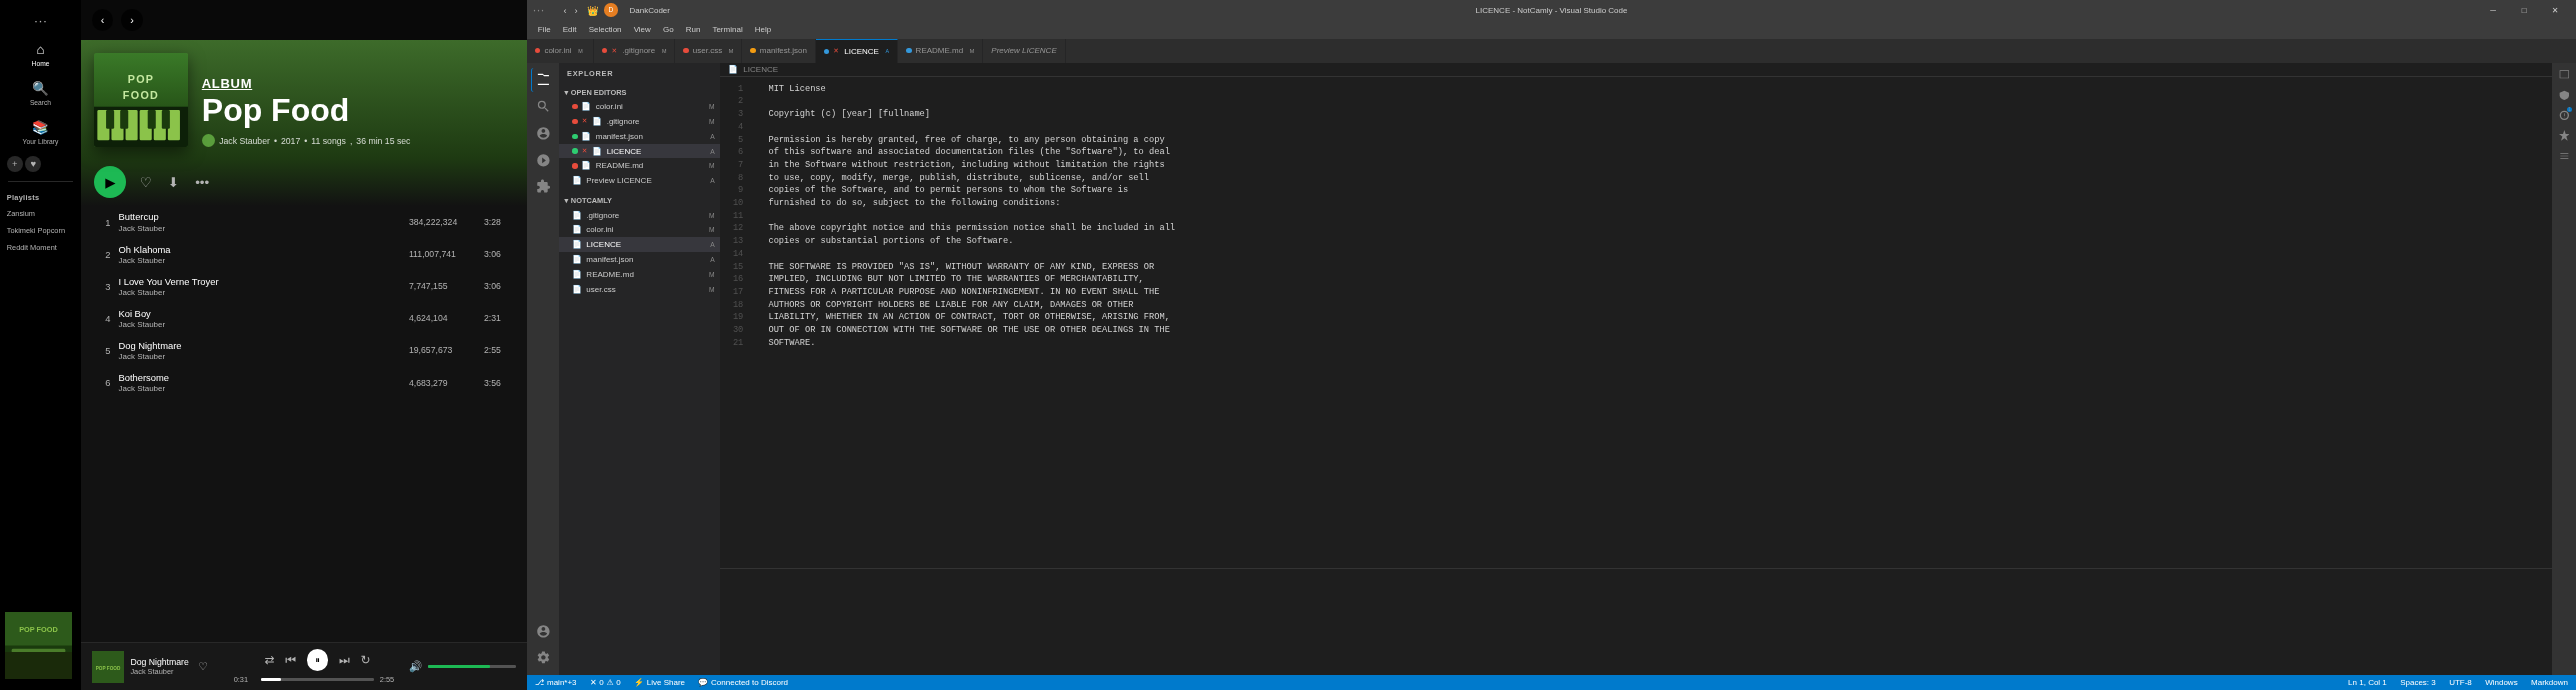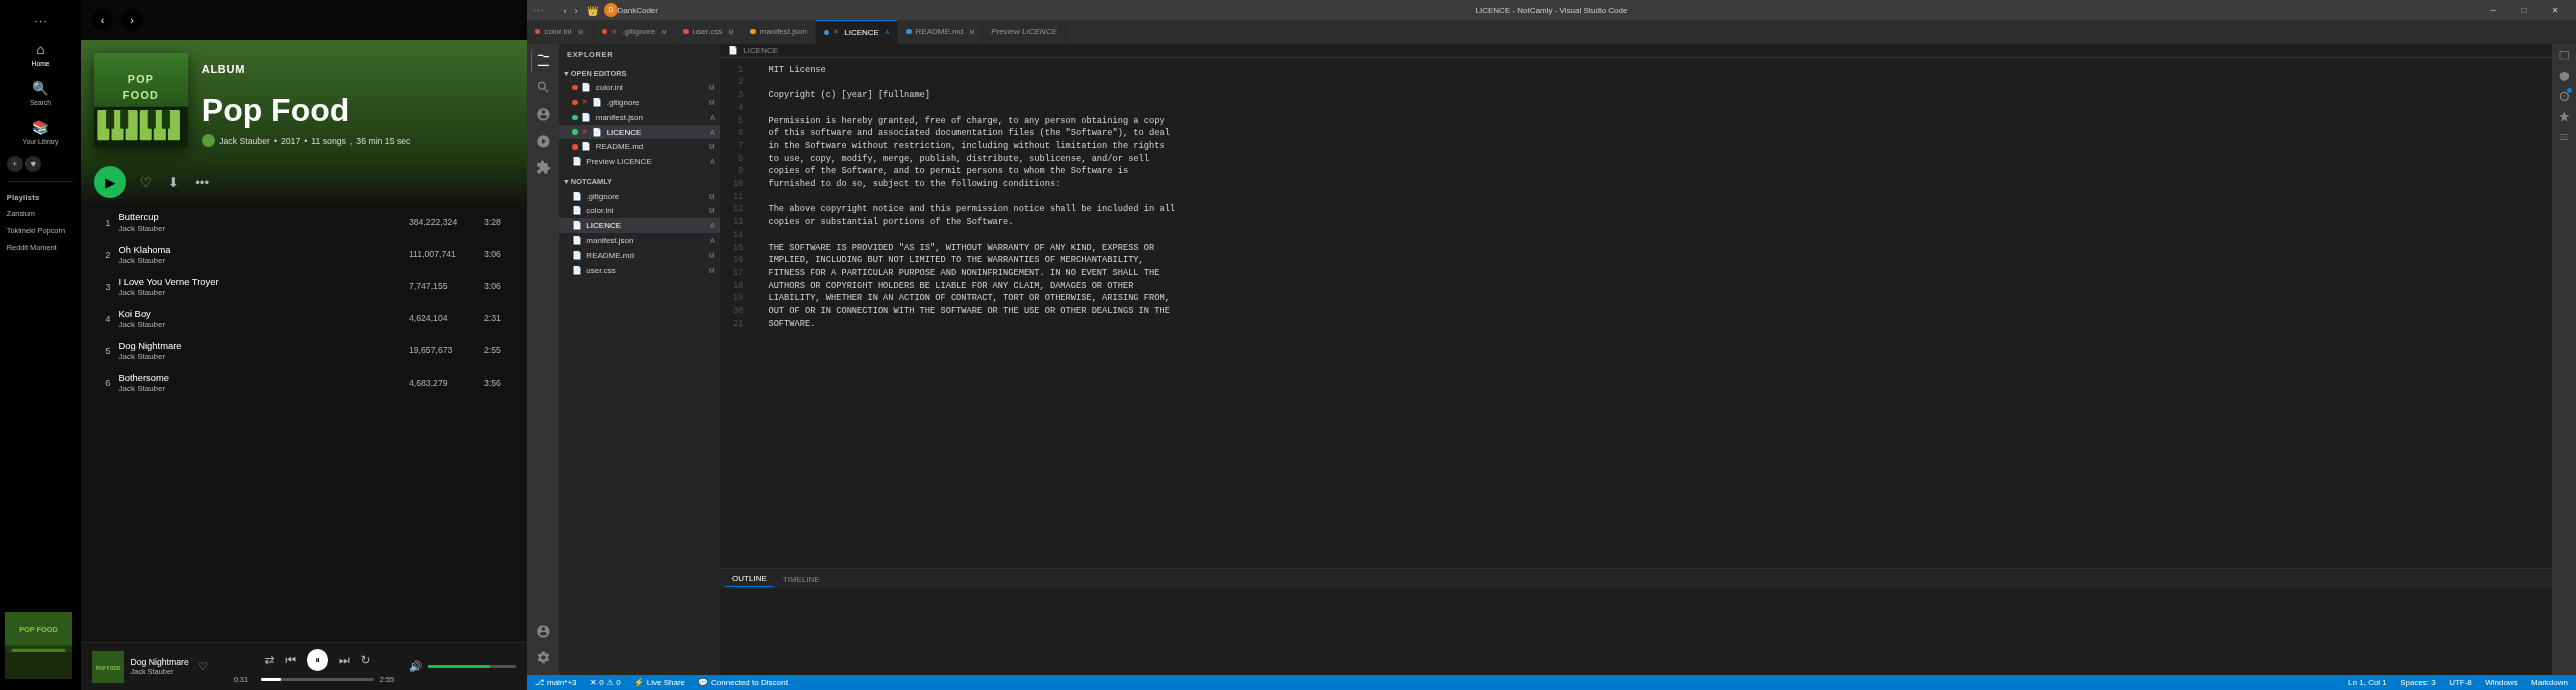--- a/index.html
+++ b/index.html
@@ -186,26 +186,27 @@
       display: flex;
       align-items: center;
       justify-content: center;
       position: relative;
     }
 
     .album-info {
       flex: 1;
     }
     .album-type-label {
-      font-size: 11px;
+      font-size: 13px;
       font-weight: 700;
       text-transform: uppercase;
       color: #fff;
       letter-spacing: 0.7px;
-      margin-bottom: 18px;
+      margin-bottom: 2px;
+      text-decoration: underline;
     }
     .album-title {
       font-size: 32px;
       font-weight: 900;
       color: #fff;
       line-height: 1.1;
       margin-bottom: 5.4px;
     }
     .album-meta {
       display: flex;
@@ -477,21 +478,21 @@
       background: #e67e22;
       display: flex;
       align-items: center;
       justify-content: center;
       font-size: 6.7px;
     }
 
     .titlebar-username {
       font-size: 8px;
       color: #ccc;
-      margin: 0 0;
+      margin: 0 12px;
     }
 
     .titlebar-spacer { flex: 1; }
 
     .titlebar-appname {
       font-size: 8px;
       color: #ccc;
       position: absolute;
       left: 50%;
       transform: translateX(-50%);
@@ -1040,20 +1041,30 @@
     <span class="titlebar-username">DankCoder</span>
     <span class="titlebar-appname">LICENCE - NotCamly - Visual Studio Code</span>
     <div class="titlebar-spacer"></div>
     <div class="titlebar-window-btns">
       <button class="win-btn">─</button>
       <button class="win-btn">□</button>
       <button class="win-btn close">✕</button>
     </div>
   </div>
 
+  <div id="vscode-menubar">
+    <div class="menu-item">File</div>
+    <div class="menu-item">Edit</div>
+    <div class="menu-item">Selection</div>
+    <div class="menu-item">View</div>
+    <div class="menu-item">Go</div>
+    <div class="menu-item">Run</div>
+    <div class="menu-item">Terminal</div>
+    <div class="menu-item">Help</div>
+  </div>
 
   <div id="vscode-tabs">
     <div class="tab">
       <span class="file-dot" style="background:#e74c3c;"></span>
       <span>color.ini</span>
       <span style="font-size:5.4px;margin-left:2.7px;">M</span>
     </div>
     <div class="tab">
       <span class="file-dot" style="background:#e74c3c;"></span>
       <span style="color:#e74c3c; font-size:6.7px; margin-right:1.3px;">✕</span>
@@ -1236,24 +1247,20 @@
             <div>17</div>
             <div>18</div>
             <div>19</div>
             <div>30</div>
             <div>21</div>
           </div>
         <div class="code-content" id="code-content-area"><div>  MIT License</div><div> </div><div>  Copyright (c) [year] [fullname]</div><div> </div><div>  Permission is hereby granted, free of charge, to any person obtaining a copy</div><div>  of this software and associated documentation files (the "Software"), to deal</div><div>  in the Software without restriction, including without limitation the rights</div><div>  to use, copy, modify, merge, publish, distribute, sublicense, and/or sell</div><div>  copies of the Software, and to permit persons to whom the Software is</div><div>  furnished to do so, subject to the following conditions:</div><div> </div><div>  The above copyright notice and this permission notice shall be included in all</div><div>  copies or substantial portions of the Software.</div><div> </div><div>  THE SOFTWARE IS PROVIDED "AS IS", WITHOUT WARRANTY OF ANY KIND, EXPRESS OR</div><div>  IMPLIED, INCLUDING BUT NOT LIMITED TO THE WARRANTIES OF MERCHANTABILITY,</div><div>  FITNESS FOR A PARTICULAR PURPOSE AND NONINFRINGEMENT. IN NO EVENT SHALL THE</div><div>  AUTHORS OR COPYRIGHT HOLDERS BE LIABLE FOR ANY CLAIM, DAMAGES OR OTHER</div><div>  LIABILITY, WHETHER IN AN ACTION OF CONTRACT, TORT OR OTHERWISE, ARISING FROM,</div><div>  OUT OF OR IN CONNECTION WITH THE SOFTWARE OR THE USE OR OTHER DEALINGS IN THE</div><div>  SOFTWARE.</div></div>
       </div>
 
       <div id="bottom-panel">
-        <div id="bottom-panel-tabs">
-          <div class="panel-tab active">OUTLINE</div>
-          <div class="panel-tab">TIMELINE</div>
-        </div>
         <div style="flex:1; padding: 5.4px 8px; font-size: 8px; color: #666;"></div>
       </div>
     </div>
 
     <div id="right-bar">
       <div class="right-bar-icon" title="Toggle Panel">
         <svg width="10.7" height="10.7" viewBox="0 0 16 16" fill="currentColor">
           <path d="M1 2h14v12H1V2zm13 11V3H2v10h12z"></path>
         </svg>
       </div>

